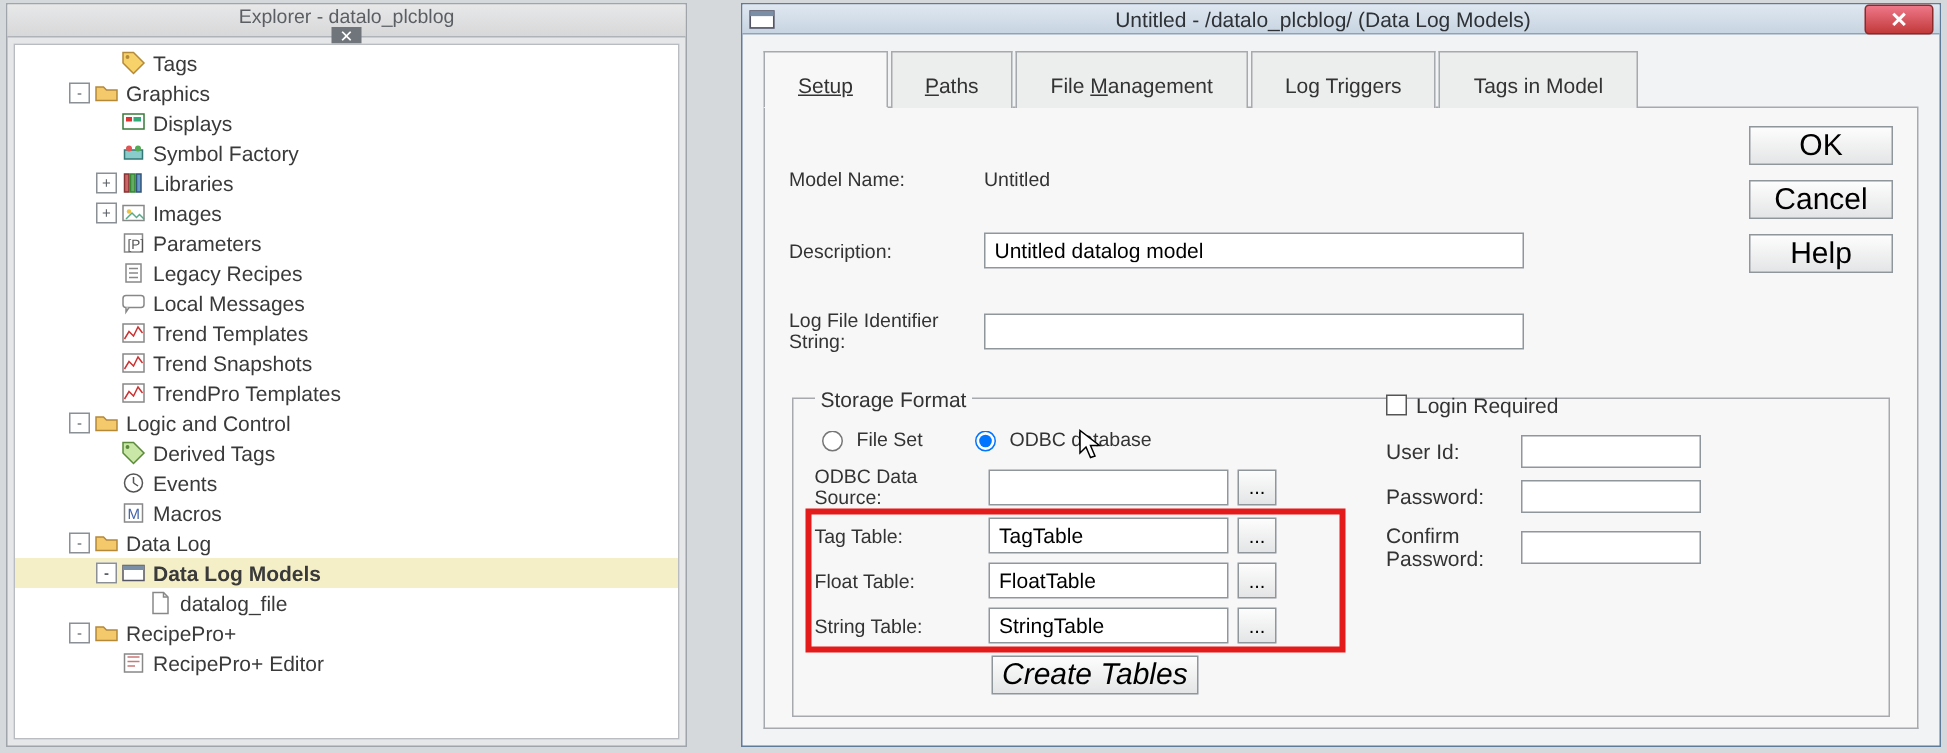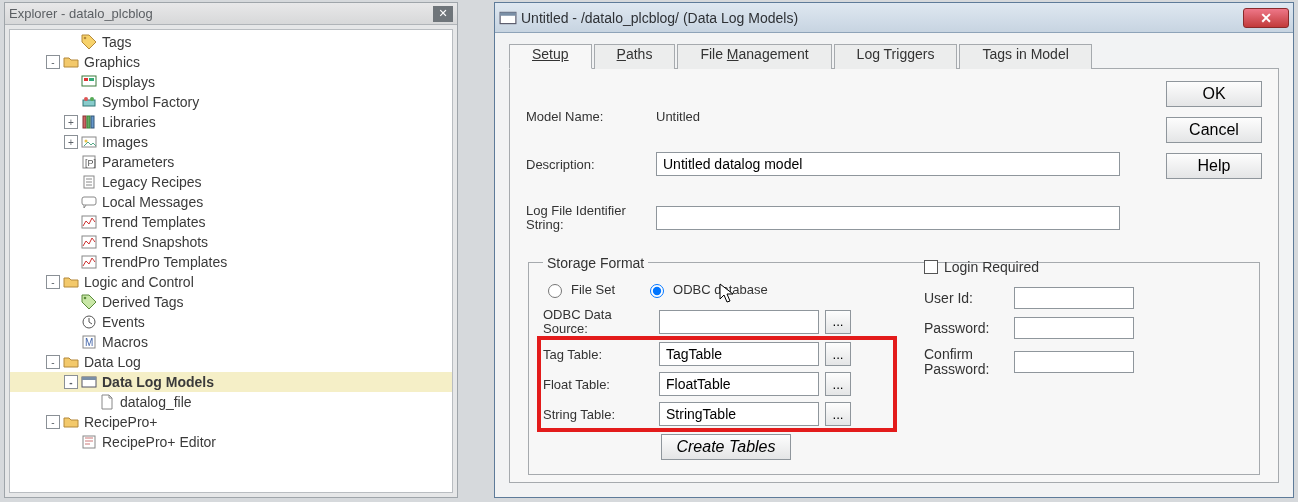--- a/index.html
+++ b/index.html
@@ -27,20 +27,21 @@
   }
   .explorer-titlebar {
     height: 22px;
     background: linear-gradient(#e8e8e9, #d7d8d9);
     border-bottom: 1px solid #b0b4b8;
     display: flex;
     align-items: center;
     padding: 0 4px;
     font-size: 13px;
     color: #5b5f63;
+    flex-direction: column;
   }
   .explorer-titlebar .title { flex: 1; }
   .explorer-close {
     width: 20px; height: 16px;
     background: #6f757a;
     color: #fff;
     font-size: 11px;
     display: flex; align-items: center; justify-content: center;
     cursor: pointer;
   }
@@ -90,27 +91,28 @@
   .dialog {
     position: absolute;
     left: 494px;
     top: 2px;
     width: 800px;
     height: 496px;
     background: #f2f3f4;
     border: 1px solid #5e7b99;
   }
   .dlg-titlebar {
-    height: 30px;
+    height: 20px;
     background: linear-gradient(#dfe8f1, #c7d4e1);
     border-bottom: 1px solid #8ea3b8;
     display: flex; align-items: center;
     padding: 0 4px;
     font-size: 14px;
     color: #2e3135;
+    text-align: center;
   }
   .dlg-titlebar .t-icon { width: 18px; margin-right: 4px; display:flex; align-items:center;}
   .dlg-titlebar .t-text { flex: 1; }
   .dlg-close {
     width: 46px; height: 20px;
     background: linear-gradient(#e78, #c23a3a);
     border: 1px solid #8a2a2a;
     border-radius: 3px;
     color: #fff;
     display: flex; align-items: center; justify-content: center;
@@ -121,21 +123,21 @@
     padding: 10px 14px;
     position: relative;
     height: calc(100% - 28px);
   }
   
   .tabs {
     display: flex;
     border-bottom: 1px solid #a6aaae;
   }
   .tab {
-    padding: 1px 22px 6px 22px;
+    padding: 14px 22px 6px 22px;
     border: 1px solid #a6aaae;
     border-bottom: none;
     background: #eceded;
     margin-right: 2px;
     font-size: 14px;
     cursor: pointer;
     position: relative;
     top: 1px;
   }
   .tab.active {
@@ -154,27 +156,27 @@
   .form-row { display: flex; align-items: center; margin-bottom: 8px; margin-top: 28px; }
   .form-row label.lead { width: 130px; }
   .form-row .val { }
   .txt {
     border: 1px solid #8f969c;
     background: #fff;
     height: 24px;
     padding: 2px 6px;
     font-size: 14px;
   }
-  .txt.wide { width: 464px; }
+  .txt.wide { width: 360px; }
   .btn {
     min-width: 96px;
     height: 26px;
     border: 1px solid #8f969c;
     background: linear-gradient(#fdfdfd, #e4e5e6);
-    font-size: 16px;
+    font-size: 20px;
     cursor: pointer;
     display: inline-flex; align-items: center; justify-content: center;
   }
   .right-col {
     position: absolute;
     right: 16px;
     top: 12px;
     display: flex; flex-direction: column; gap: 10px;
   }
   fieldset.storage {

